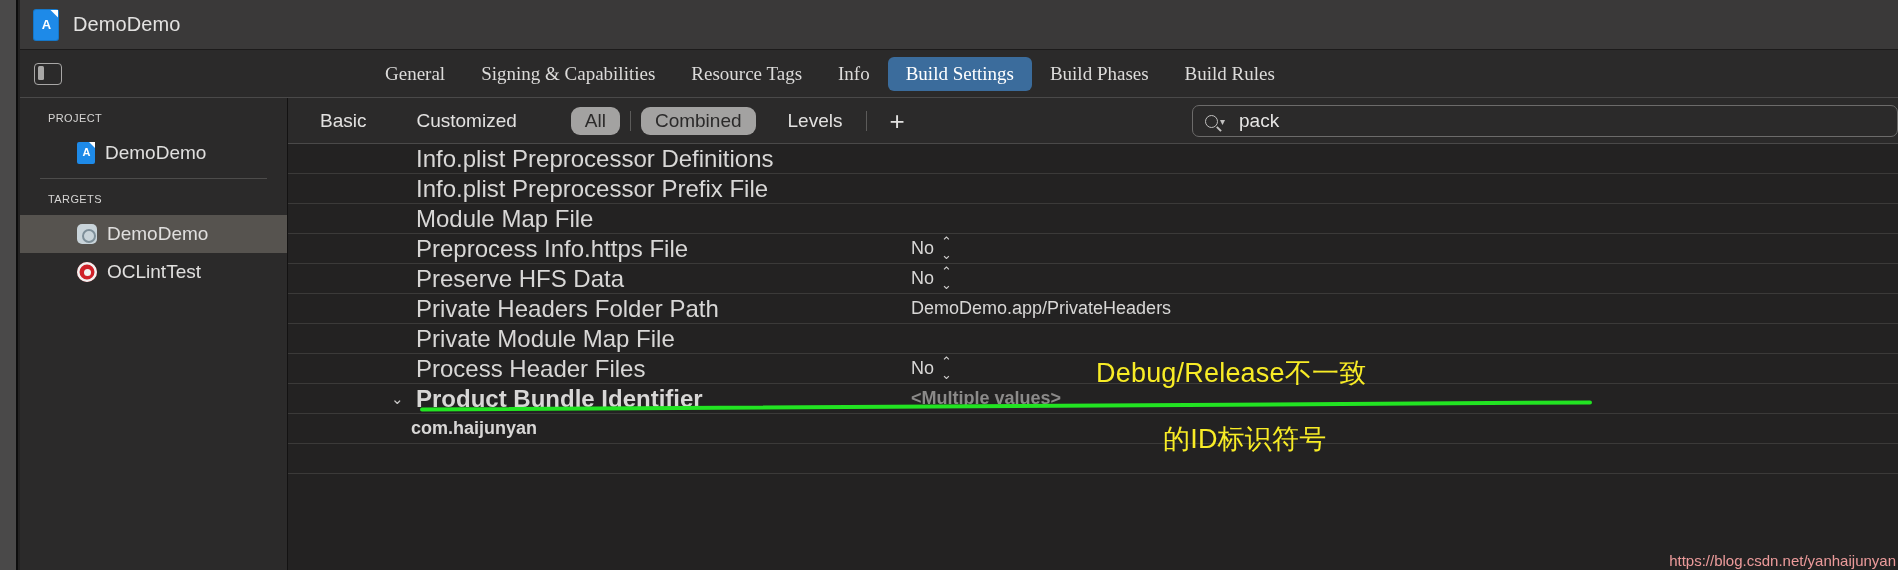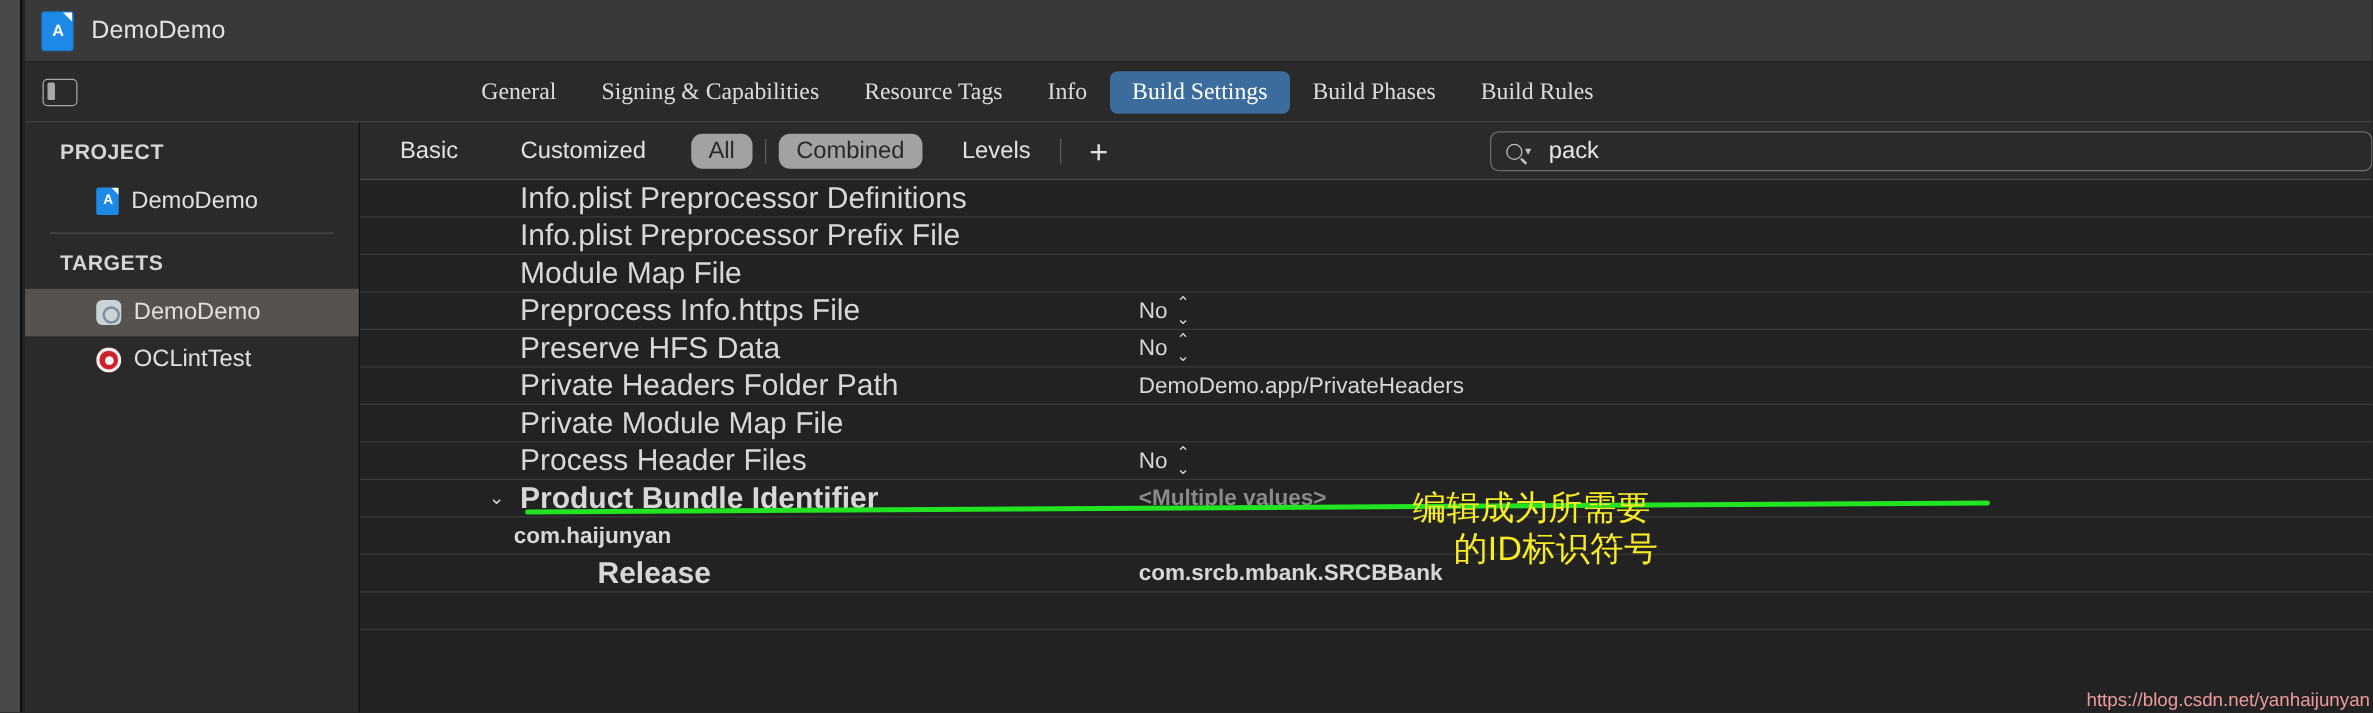--- a/index.html
+++ b/index.html
@@ -126,22 +126,22 @@
   
   .sidebar {
     position: absolute;
     left: 20px; top: 98px;
     width: 268px; height: 472px;
     background: #2b2a2a;
     border-right: 1px solid #131212;
   }
   .side-group-title {
     color: #d6d5d4;
-    font-size: 17px;
-    font-weight: bold;
+    font-size: 11px;
+    font-weight: normal;
     letter-spacing: 0.4px;
     padding: 14px 0 10px 28px;
   }
   .side-row {
     height: 38px;
     display: flex;
     align-items: center;
     padding-left: 57px;
   }
   .side-row.selected { background: #56534f; }
@@ -414,21 +414,21 @@
 
     <div class="side-row">
       <div class="icon-bullseye"></div>
       <div class="side-row-label">OCLintTest</div>
     </div>
   </div>
 
   <div class="filterbar">
     <div class="fb-item" style="margin-left:18px;text-align:right;">Basic</div>
     <div class="fb-item" style="margin-left:22px;">Customized</div>
-    <div class="fb-item pill" style="margin-left:22px;">All</div>
+    <div class="fb-item pill" style="margin-left:40px;">All</div>
     <div class="fb-sep"></div>
     <div class="fb-item pill">Combined</div>
     <div class="fb-item" style="margin-left:18px;">Levels</div>
     <div class="fb-sep"></div>
     <div class="fb-plus">+</div>
 
     <div class="searchfield">
       <div class="mag"></div>
       <div class="mag-chev">▾</div>
       <div class="search-text" title="Search">pack</div>
@@ -483,26 +483,22 @@
     <div class="row group">
       <span class="disclosure">⌄</span>
       <div class="row-name">Product Bundle Identifier</div>
       <div class="row-value muted">&lt;Multiple values&gt;</div>
     </div>
 
     <div class="row sub">
       <div class="row-value bold">com.haijunyan</div>
     </div>
 
-    <div class="row sub">
-      <div class="row-name">Release</div>
-      <div class="row-value bold">com.srcb.mbank.SRCBBank</div>
-    </div>
 
     <div class="row"></div>
   </div>
 
   <div class="green-line"></div>
-  <div class="note note-2">编辑成为所需要</div>
+  <div class="note note-1">Debug/Release不一致</div>
   <div class="note note-3">的ID标识符号</div>
   <div class="watermark">https://blog.csdn.net/yanhaijunyan</div>
 
 </div>
 
 </body></html>

